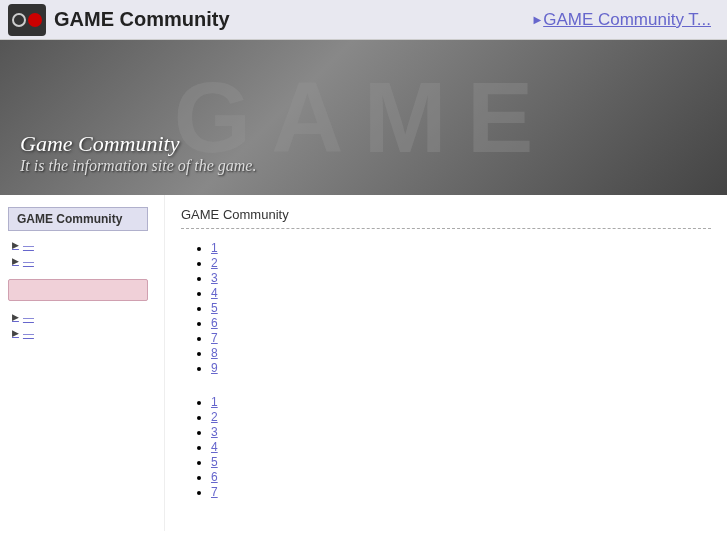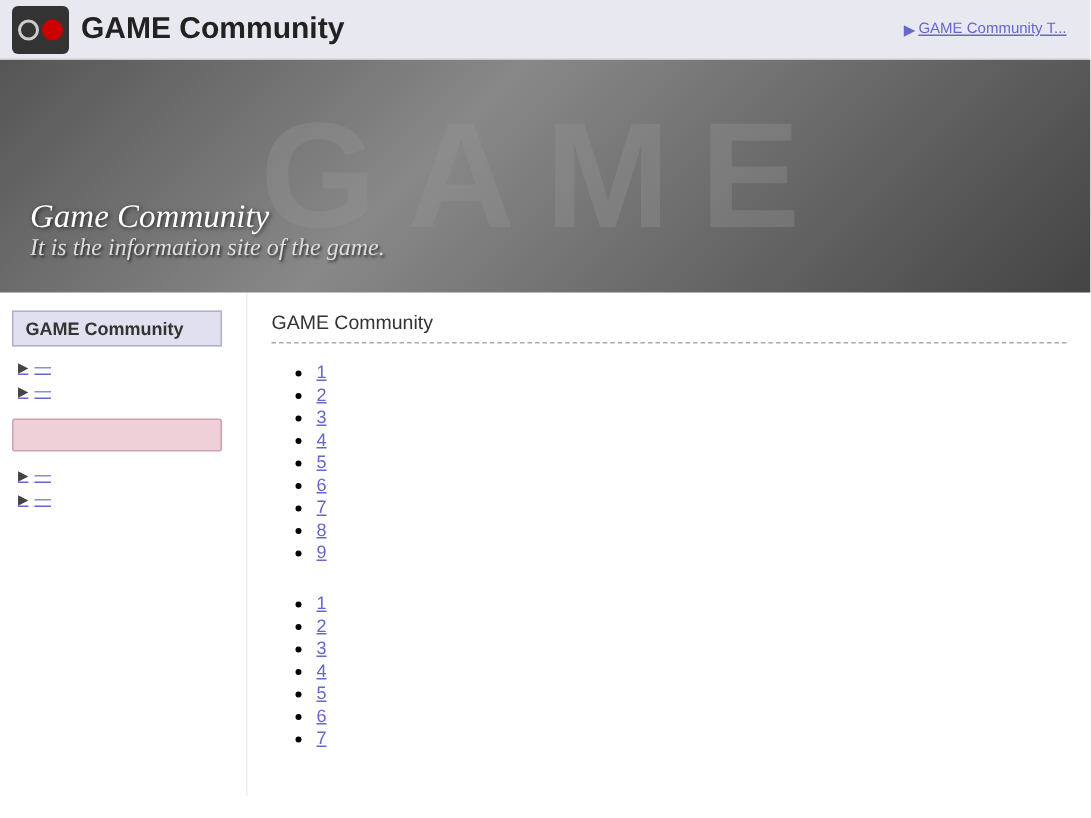--- a/index.html
+++ b/index.html
@@ -42,21 +42,21 @@
       border: 2px solid #ccc;
       background: transparent;
     }
     .logo-circle.red { border-color: #cc0000; background: #cc0000; }
     #site-title {
       font-size: 20px;
       font-weight: bold;
       color: #222;
     }
     #top-right-link {
-      font-size: 10px;
+      font-size: 17px;
       color: #6666cc;
       text-decoration: underline;
       cursor: pointer;
     }
 
     
     #banner {
       width: 100%;
       height: 155px;
       background: linear-gradient(135deg, #555 0%, #888 40%, #666 70%, #444 100%);

